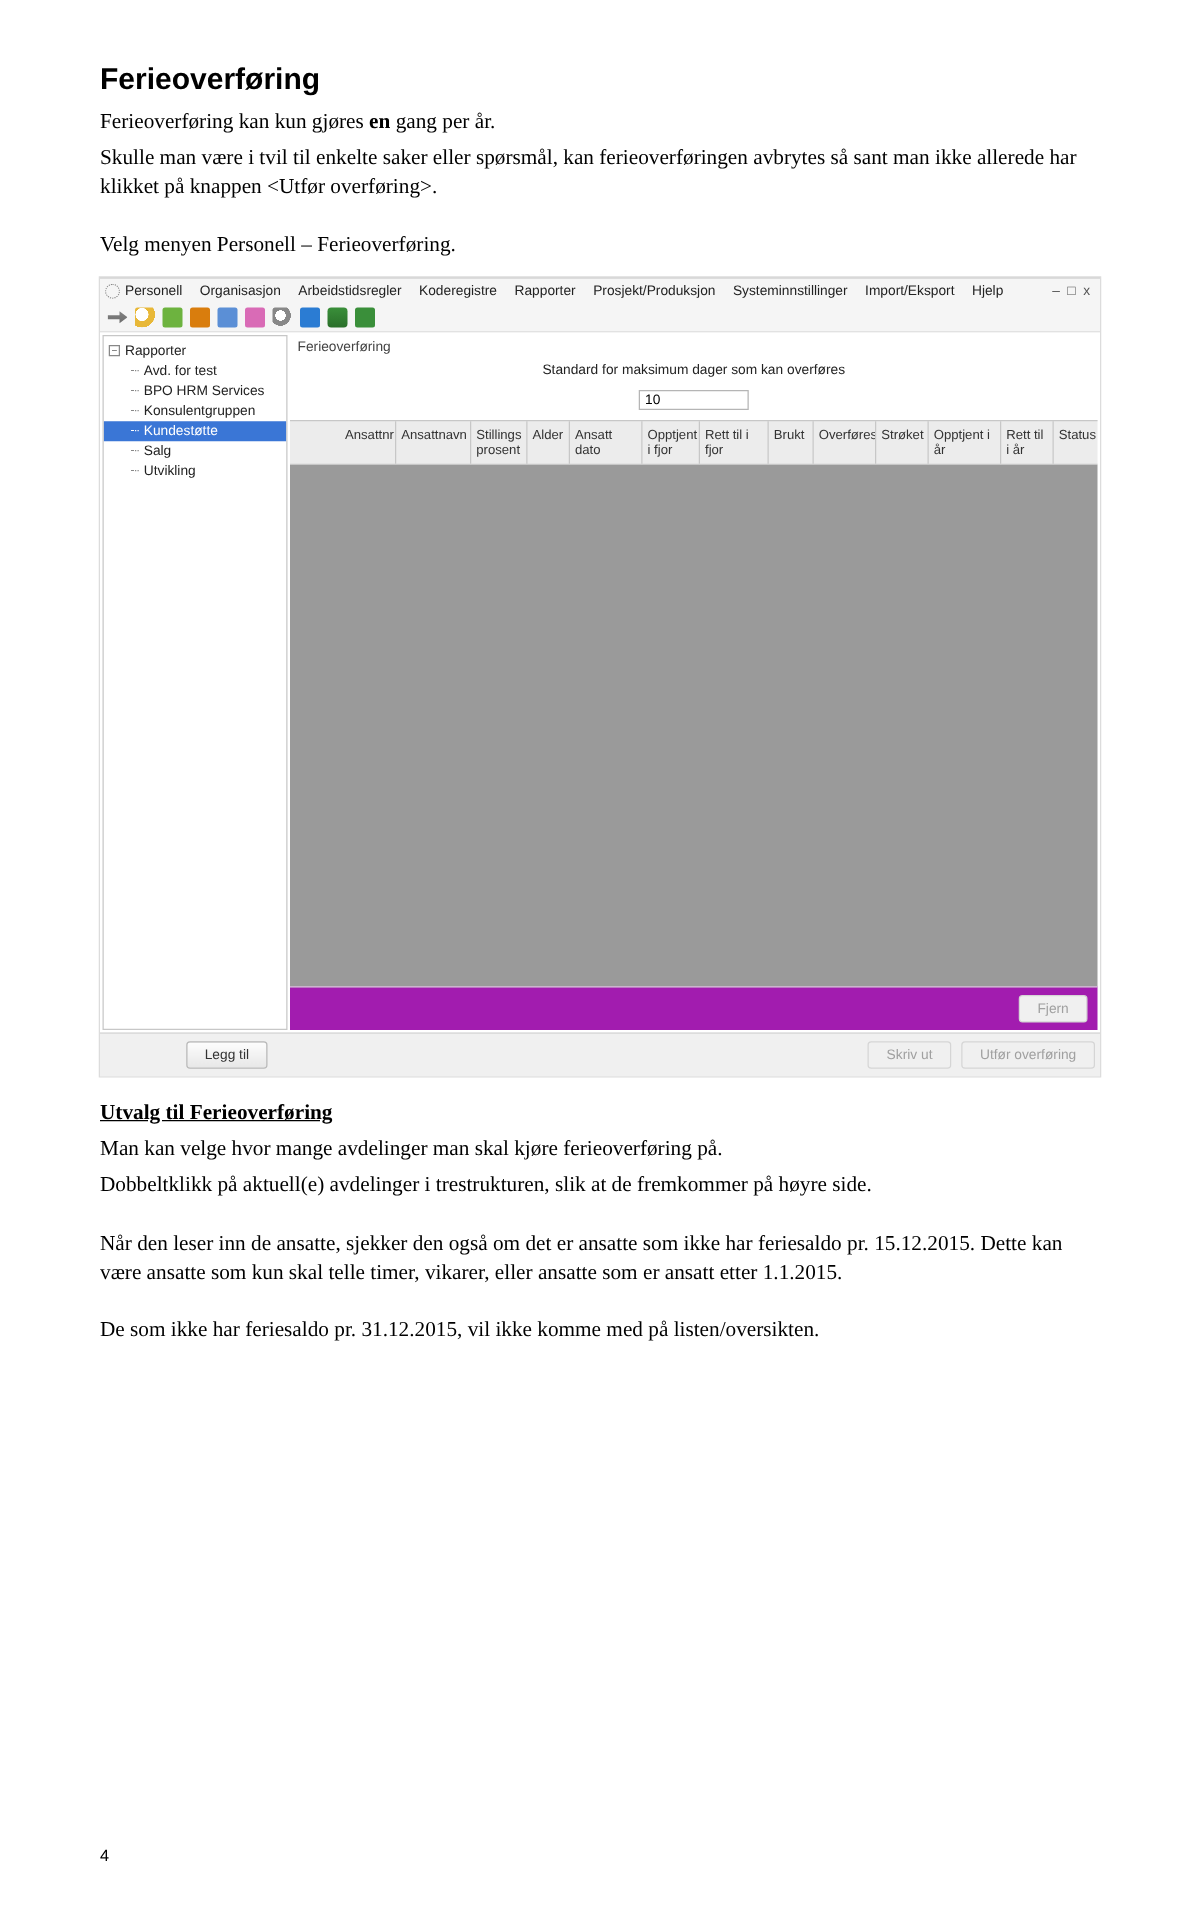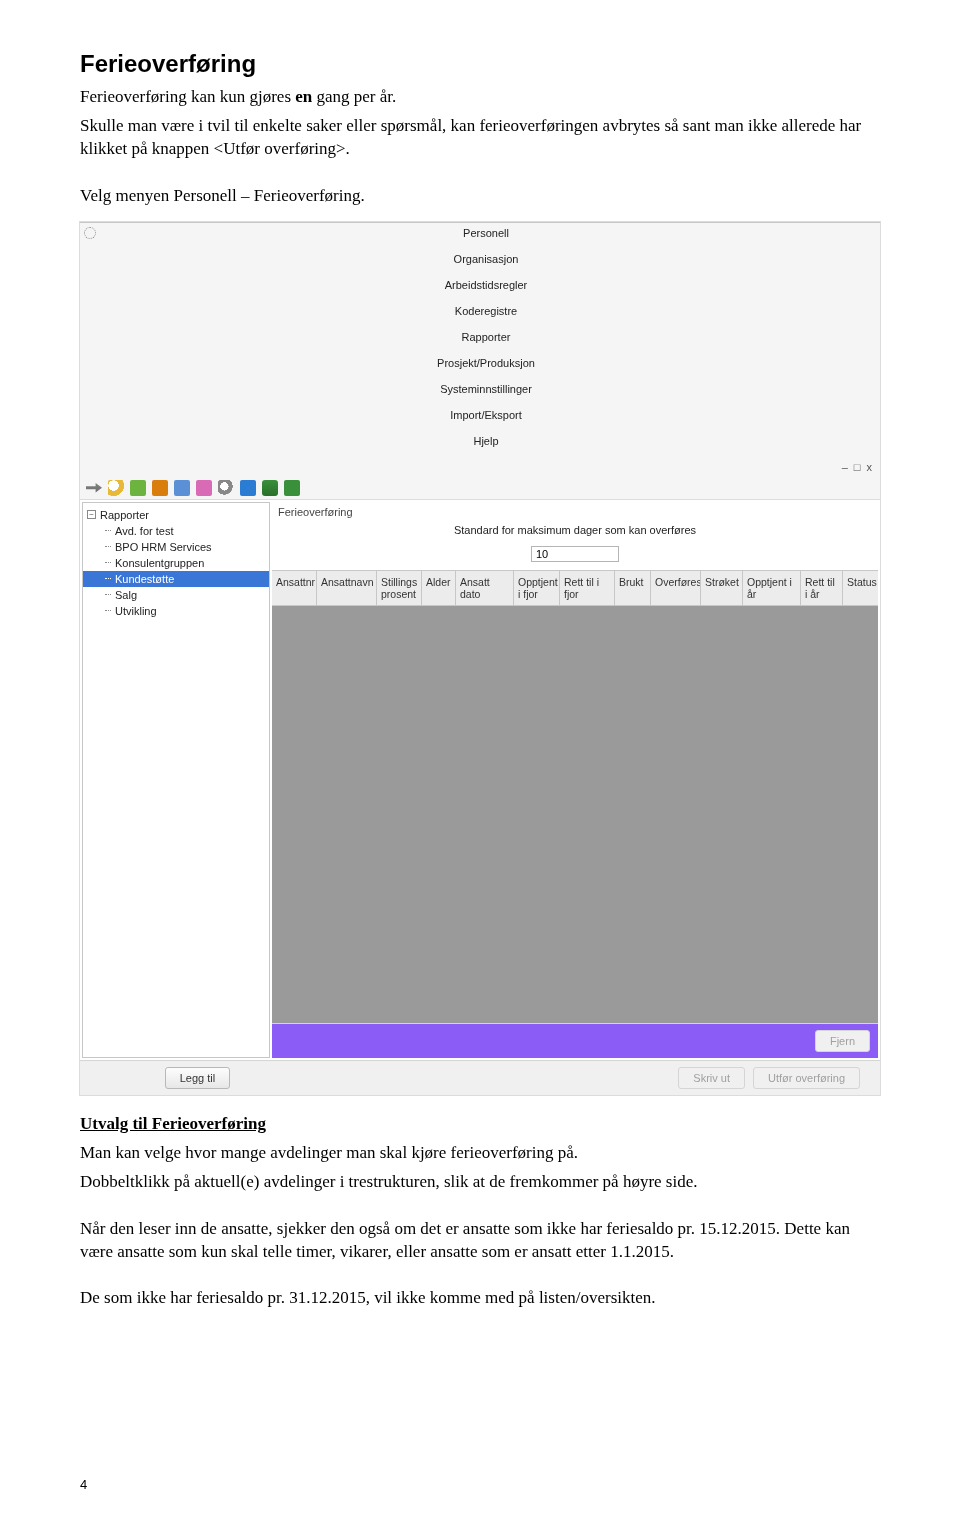--- a/index.html
+++ b/index.html
@@ -38,21 +38,20 @@
     border-top: 1px solid #c7c7c7;
     box-shadow: 0 0 0 1px #dcdcdc;
   }
   .menubar {
     display: flex;
     align-items: center;
     gap: 14px;
     padding: 4px 8px 4px 20px;
     background: #f5f5f5;
     position: relative;
-    flex-direction: column;
   }
   .menubar .settings-icon {
     position: absolute; left: 4px; top: 4px;
     width: 12px; height: 12px;
     border: 1px dotted #888; border-radius: 50%;
   }
   .menubar-item { color: #222; cursor: default; }
   .win-ctrls { margin-left: auto; display: flex; gap: 6px; color: #555; font-size: 11px; }
   .win-ctrls span { cursor: default; }
 
@@ -145,38 +144,39 @@
     background: #fff;
     text-align: left;
   }
 
   .grid-headers {
     display: flex;
     background: #ececec;
     border-top: 1px solid #c7c7c7;
     border-bottom: 1px solid #c7c7c7;
     font-size: 10.5px;
+    padding-left: 40px;
   }
   .gh {
     border-right: 1px solid #c7c7c7;
     padding: 5px 4px;
     text-align: left;
     line-height: 1.15;
     color: #333;
     overflow: hidden;
   }
   .grid-body {
     flex: 1;
     background: #9a9a9a;
   }
 
   .bottom-bar {
     display: flex;
     align-items: center;
-    padding: 6px 20px;
+    padding: 6px 4px;
     gap: 8px;
     border-top: 1px solid #d5d5d5;
     background: #f0f0f0;
   }
   .btn {
     font-family: Tahoma, Arial, sans-serif;
     font-size: 11px;
     padding: 4px 14px;
     background: linear-gradient(#fdfdfd,#e7e7e7);
     border: 1px solid #b8b8b8;
@@ -291,21 +291,21 @@
         <div class="gh" style="width:46px">Opptjent i fjor</div>
         <div class="gh" style="width:55px">Rett til i fjor</div>
         <div class="gh" style="width:36px">Brukt</div>
         <div class="gh" style="width:50px">Overføres</div>
         <div class="gh" style="width:42px">Strøket</div>
         <div class="gh" style="width:58px">Opptjent i år</div>
         <div class="gh" style="width:42px">Rett til i år</div>
         <div class="gh" style="width:35px;border-right:none">Status</div>
       </div>
       <div class="grid-body"></div>
-      <div style="display:flex;justify-content:flex-end;padding:6px 8px;background:#8b5cf6;border-top:1px solid #d5d5d5;">
+      <div style="display:flex;justify-content:flex-end;padding:6px 8px;background:#a21caf;border-top:1px solid #d5d5d5;">
         <button class="btn flat">Fjern</button>
       </div>
     </div>
   </div>
 
   <div class="bottom-bar">
     <div style="width:195px;display:flex;justify-content:center">
       <button class="btn">Legg til</button>
     </div>
     <div style="flex:1"></div>

